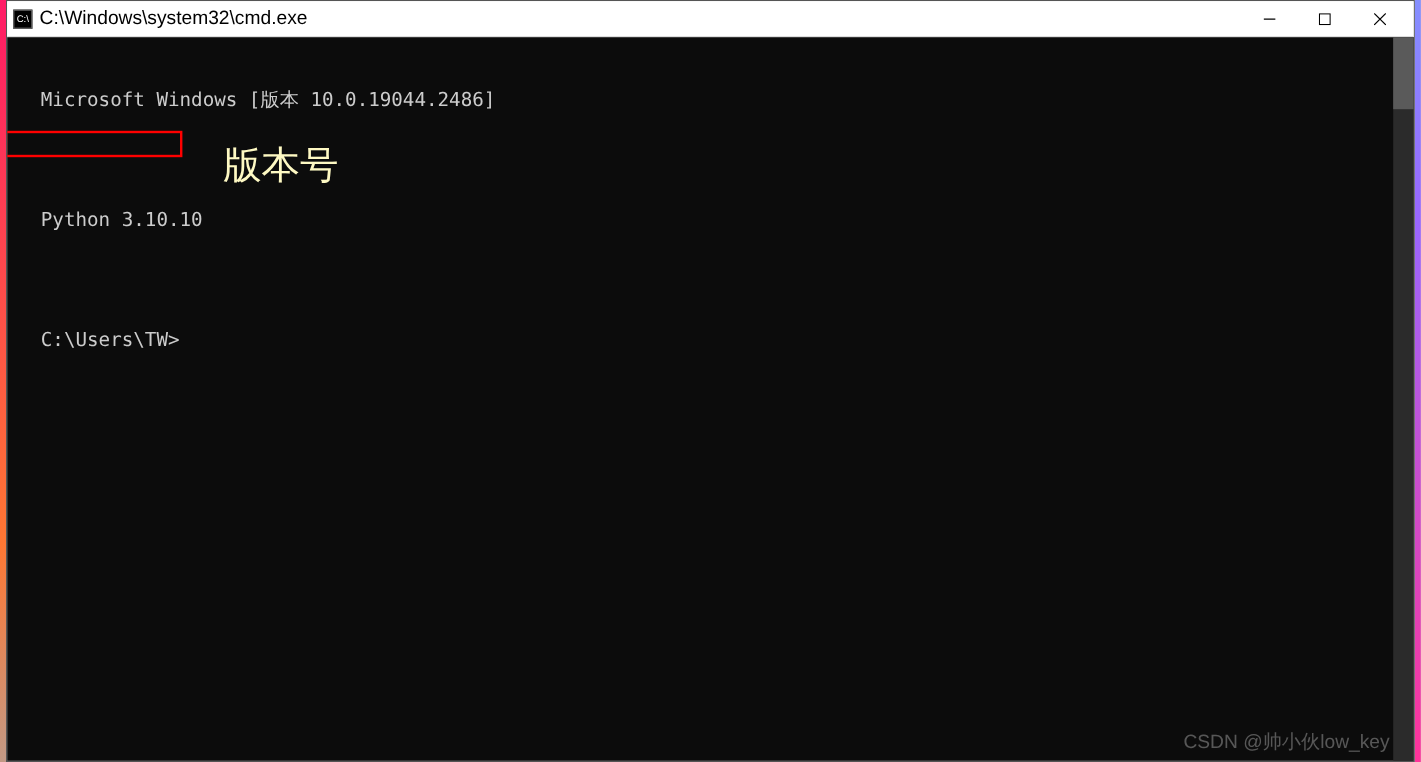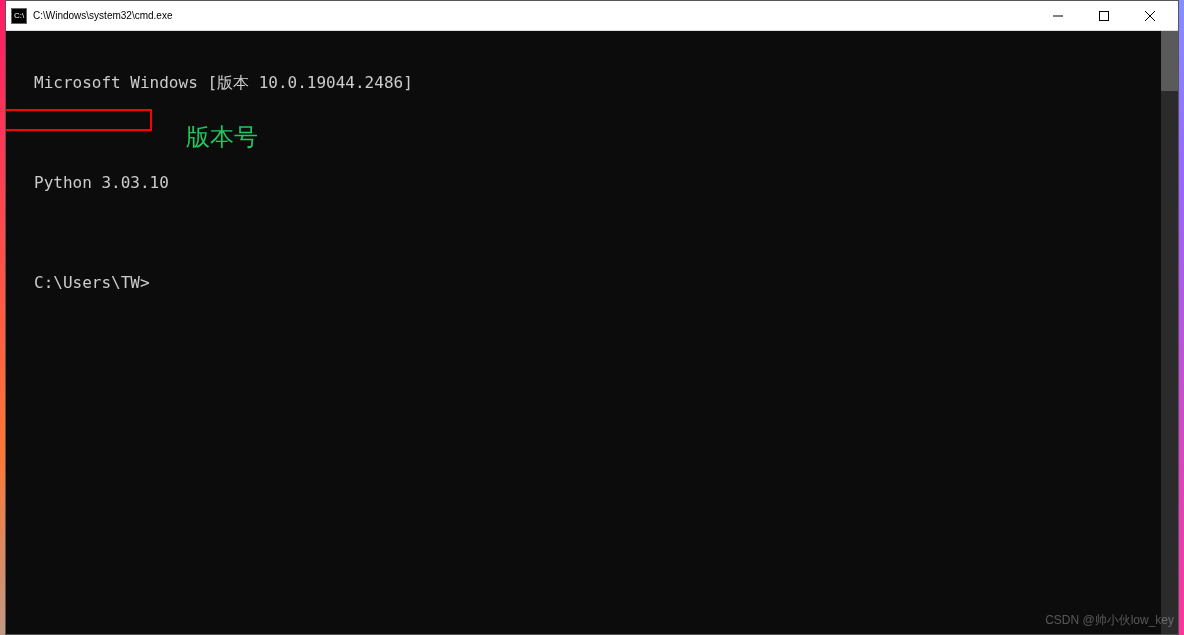--- a/index.html
+++ b/index.html
@@ -46,21 +46,21 @@
       border: 1px solid #666;
       display: flex;
       align-items: center;
       justify-content: center;
       font-size: 8px;
       color: #fff;
     }
     
     .title-bar-text {
       flex: 1;
-      font-size: 10px;
+      font-size: 16px;
       color: #000;
     }
     
     .title-bar-controls {
       display: flex;
       gap: 0;
     }
     
     .title-bar-btn {
       width: 46px;
@@ -111,32 +111,32 @@
     }
     
     .annotation-box {
       position: absolute;
       border: 2px solid #ff0000;
       pointer-events: none;
     }
     
     .annotation-text {
       position: absolute;
-      color: #22c55e;
+      color: #fef9c3;
       font-family: 'KaiTi', 'SimSun', serif;
-      font-size: 24px;
+      font-size: 32px;
       pointer-events: none;
     }
     
     .watermark {
       position: absolute;
       bottom: 5px;
-      right: 4px;
+      right: 20px;
       color: rgba(200, 200, 200, 0.4);
-      font-size: 12px;
+      font-size: 16px;
       pointer-events: none;
     }
     
     .cursor {
       display: inline-block;
       width: 8px;
       height: 16px;
       vertical-align: text-bottom;
     }
 
@@ -176,21 +176,21 @@
               <line x1="10" y1="0" x2="0" y2="10" stroke="black" stroke-width="1"></line>
             </svg>
         </span>
       </button>
     </div>
   </div>
 
   <div class="terminal">
     <div class="terminal-line">Microsoft Windows [版本 10.0.19044.2486]</div>
     <div class="terminal-line"></div>
-    <div class="terminal-line">Python 3.03.10</div>
+    <div class="terminal-line">Python 3.10.10</div>
     <div class="terminal-line"></div>
     <div class="terminal-line"><span>C:\Users\TW&gt;</span><span class="cursor"></span></div>
     
     <div class="annotation-box" style="left: -2px; top: 78px; width: 148px; height: 22px;"></div>
     <div class="annotation-text" style="left: 180px; top: 96px;">版本号</div>
   </div>
 
   <div class="scrollbar">
     <div class="scrollbar-thumb"></div>
   </div>

